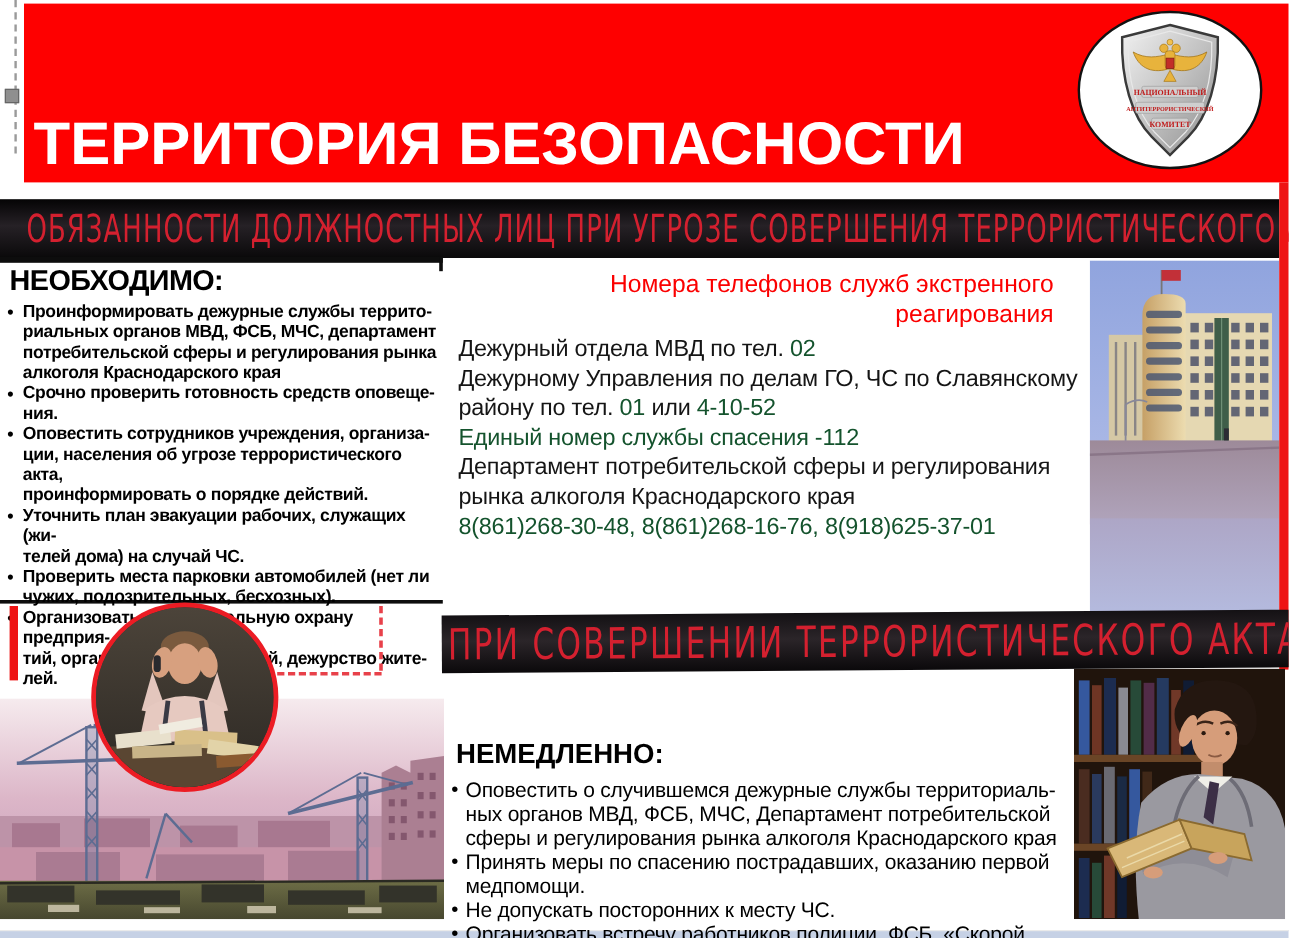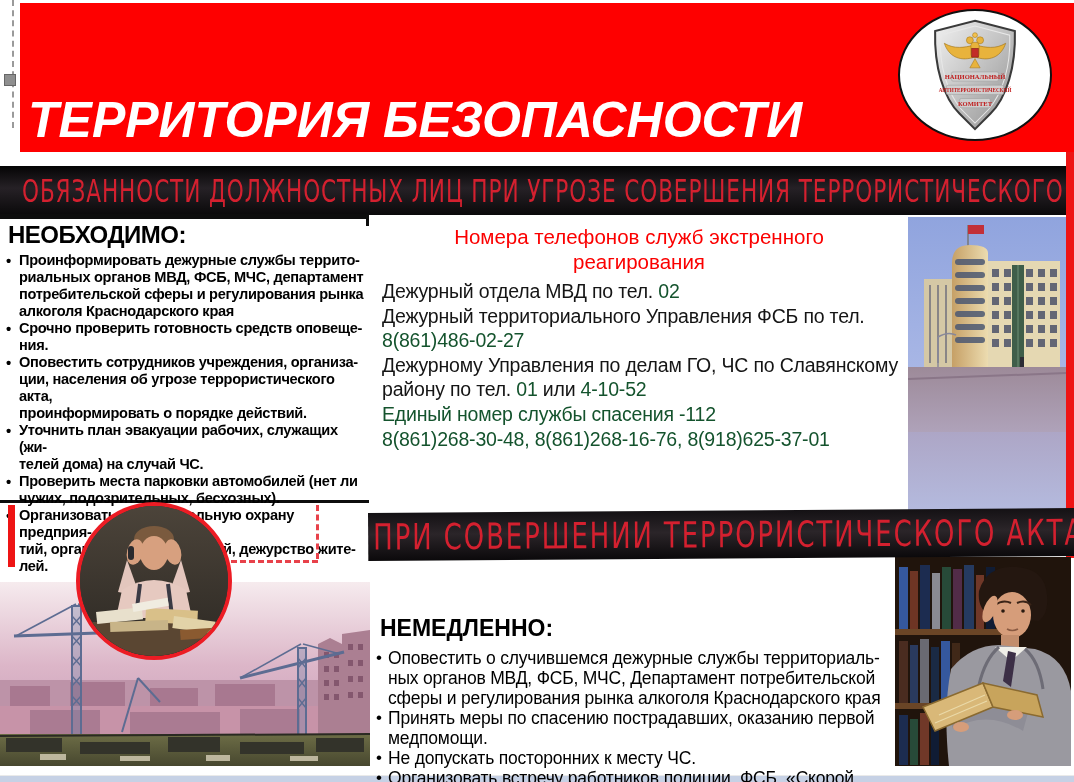--- a/index.html
+++ b/index.html
@@ -6,21 +6,21 @@
   #poster{position:relative;width:1074px;height:782px;overflow:hidden;background:#ffffff;
           font-family:"Liberation Sans",sans-serif;}
   
   .guide-line{position:absolute;left:12px;top:0;height:128px;width:0;border-left:2px dashed #9a9a9a;}
   .resize-handle{position:absolute;left:4px;top:74px;width:10px;height:10px;background:#8f8f8f;border:1px solid #666;}
   
   .header{position:absolute;left:20px;top:3px;width:1054px;height:149px;background:#fe0000;}
   .hdr-title{position:absolute;left:8px;top:14px;font-size:66px;font-weight:bold;color:#1502fb;
              letter-spacing:1px;white-space:nowrap;line-height:1;}
   .hdr-sub{position:absolute;left:8px;top:92px;font-size:50px;font-weight:bold;color:#ffffff;
-           letter-spacing:0px;white-space:nowrap;line-height:1;font-style:italic;}
+           letter-spacing:0px;white-space:nowrap;line-height:1;}
   .emblem{position:absolute;left:878px;top:6px;width:150px;height:128px;background:#ffffff;
           border:2px solid #111;border-radius:50%;display:flex;align-items:center;justify-content:center;}
   
   .banner1{position:absolute;left:0;top:166px;width:1066px;height:49px;
            background:linear-gradient(180deg,#050405,#262126 45%,#0a090a);display:flex;align-items:center;}
   .banner1 .btxt{margin-left:22px;font-family:"DejaVu Sans",sans-serif;font-size:24px;letter-spacing:1px;
            color:#d4202f;white-space:nowrap;transform:scale(0.9,1.34);transform-origin:left center;}
   .banner2{position:absolute;left:368px;top:513px;width:706px;height:48px;
            background:linear-gradient(180deg,#141114,#2b2529 45%,#0b090b);display:flex;align-items:center;
            transform:rotate(-0.4deg);transform-origin:left top;z-index:6;}
@@ -33,21 +33,21 @@
   .necessary{position:absolute;left:6px;top:221px;width:360px;color:#000;}
   .necessary h3{margin:0 0 3px 2px;font-size:24px;font-weight:bold;letter-spacing:-0.5px;}
   .blist{margin:0;padding:0;list-style:none;}
   .blist .row{display:flex;align-items:flex-start;}
   .blist .dot{flex:0 0 13px;font-weight:bold;}
   .necessary .dot{font-size:15px;line-height:17px;}
   .necessary .itx{font-size:14.6px;font-weight:bold;line-height:17px;letter-spacing:-0.3px;white-space:pre-line;}
   
   .phones{position:absolute;left:372px;top:217px;width:536px;height:293px;background:#ffffff;
           padding:6px 4px 0 10px;box-sizing:border-box;z-index:3;}
-  .phones .ptitle{color:#fb0000;font-size:20.5px;line-height:1.2;text-align:center;margin:2px 26px 5px 18px;}
+  .phones .ptitle{color:#fb0000;font-size:20.5px;line-height:1.2;text-align:right;margin:2px 26px 5px 18px;}
   .phones .prow{font-size:19.5px;line-height:1.26;color:#151515;letter-spacing:-0.2px;}
   .phones .red{color:#14532d;}
   
   .building-photo{position:absolute;left:908px;top:217px;width:158px;height:313px;z-index:1;}
   .right-red-strip{position:absolute;left:1066px;top:152px;width:8px;height:406px;background:#ee1414;z-index:2;}
   .left-red-bar{position:absolute;left:8px;top:505px;width:7px;height:62px;background:#ee1414;}
   .dash-v{position:absolute;left:316px;top:505px;height:54px;width:0;border-left:3px dashed #e8414a;}
   .dash-h{position:absolute;left:222px;top:560px;width:96px;height:0;border-top:3px dashed #e8414a;}
   .construction-photo{position:absolute;left:0;top:582px;width:370px;height:184px;}
   .oval-photo{position:absolute;left:76px;top:502px;width:148px;height:150px;border:4px solid #ec1c24;
@@ -147,23 +147,23 @@
         <span class="itx">Организовать дополнительную охрану предприя-
 тий, организаций, учреждений, дежурство жите-
 лей.</span>
         </div>
     </div>
   </div>
 
   <div class="phones">
     <div class="ptitle">Номера телефонов служб экстренного реагирования</div>
     <div class="prow"><span>Дежурный отдела МВД по тел. </span><span class="red">02</span></div>
-    <div class="prow"><span>Дежурный территориального Управления ФСБ по тел. </span><span class="red">8(861)486-02-27</span></div>
     <div class="prow"><span>Дежурному Управления по делам ГО, ЧС по Славянскому району по тел. </span><span class="red">01</span><span> или </span><span class="red">4-10-52</span></div>
     <div class="prow red">Единый номер службы спасения -112</div>
+    <div class="prow">Департамент потребительской сферы и регулирования рынка алкоголя Краснодарского края</div>
     <div class="prow red">8(861)268-30-48, 8(861)268-16-76, 8(918)625-37-01</div>
   </div>
 
   <div class="building-photo">
     <svg width="158" height="313" viewBox="0 0 158 313">
       <defs>
         <linearGradient id="skyg" x1="0" y1="0" x2="0" y2="1">
           <stop offset="0" stop-color="#90a4de"></stop>
             <stop offset="1" stop-color="#b2bee8"></stop>
         </linearGradient>

